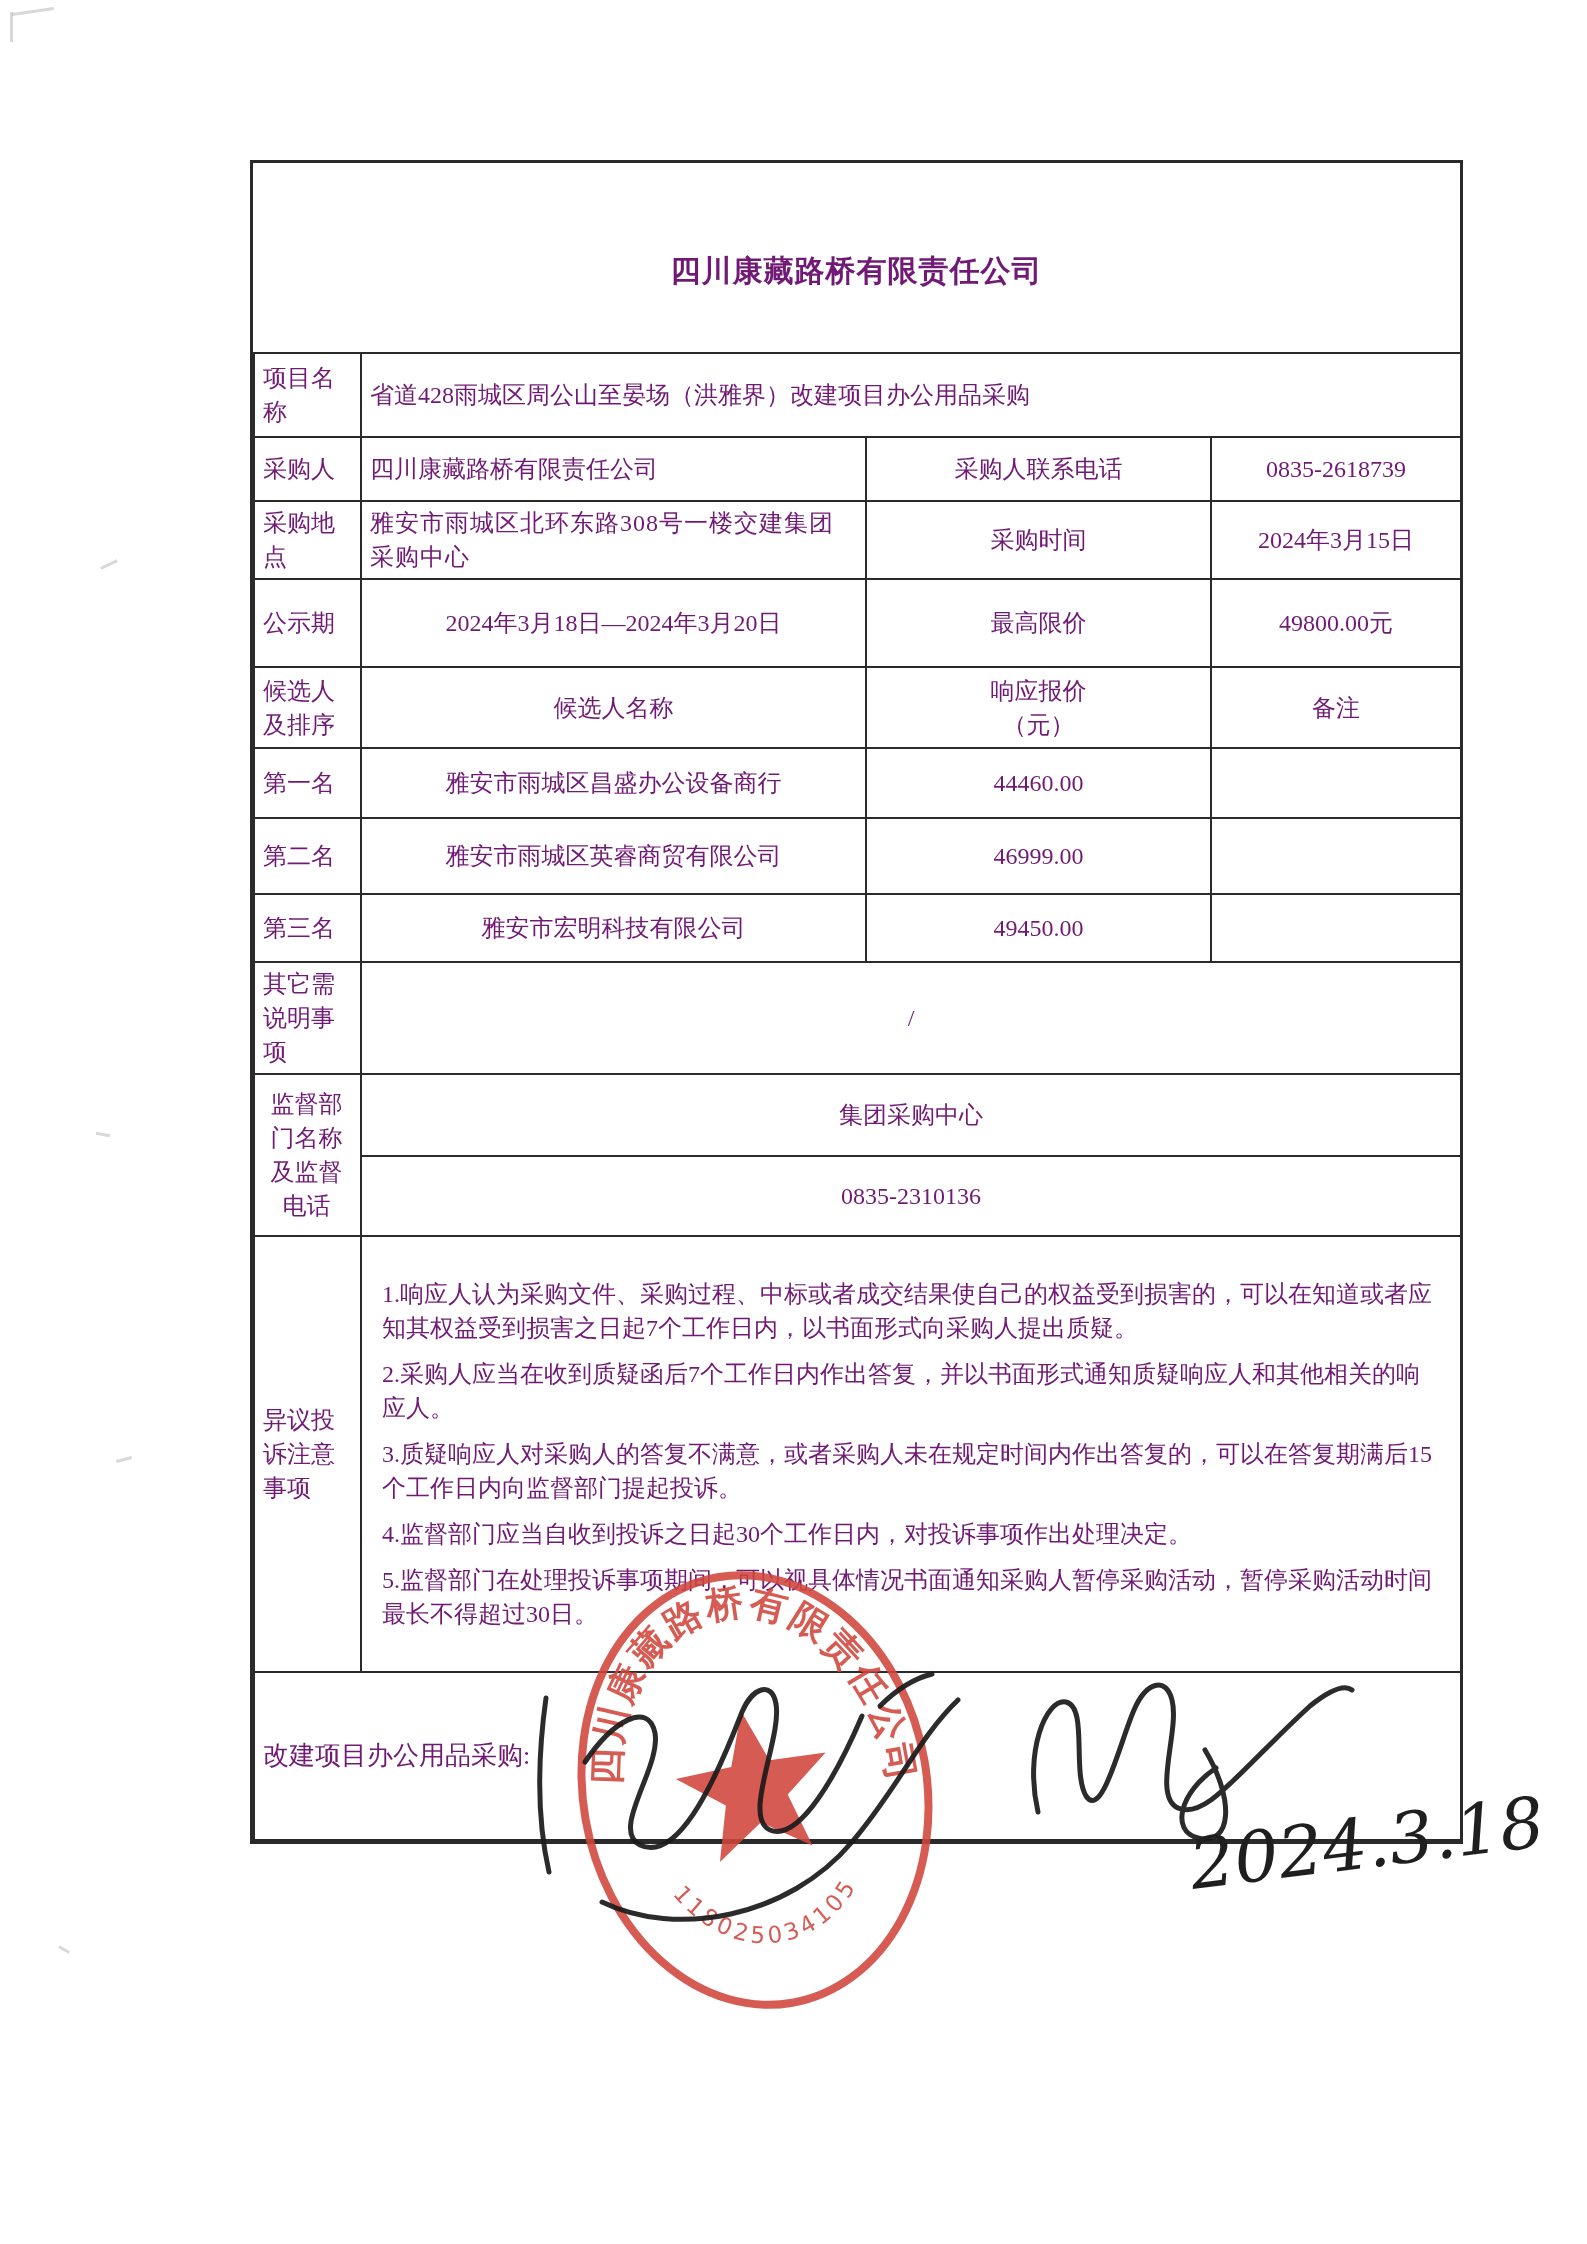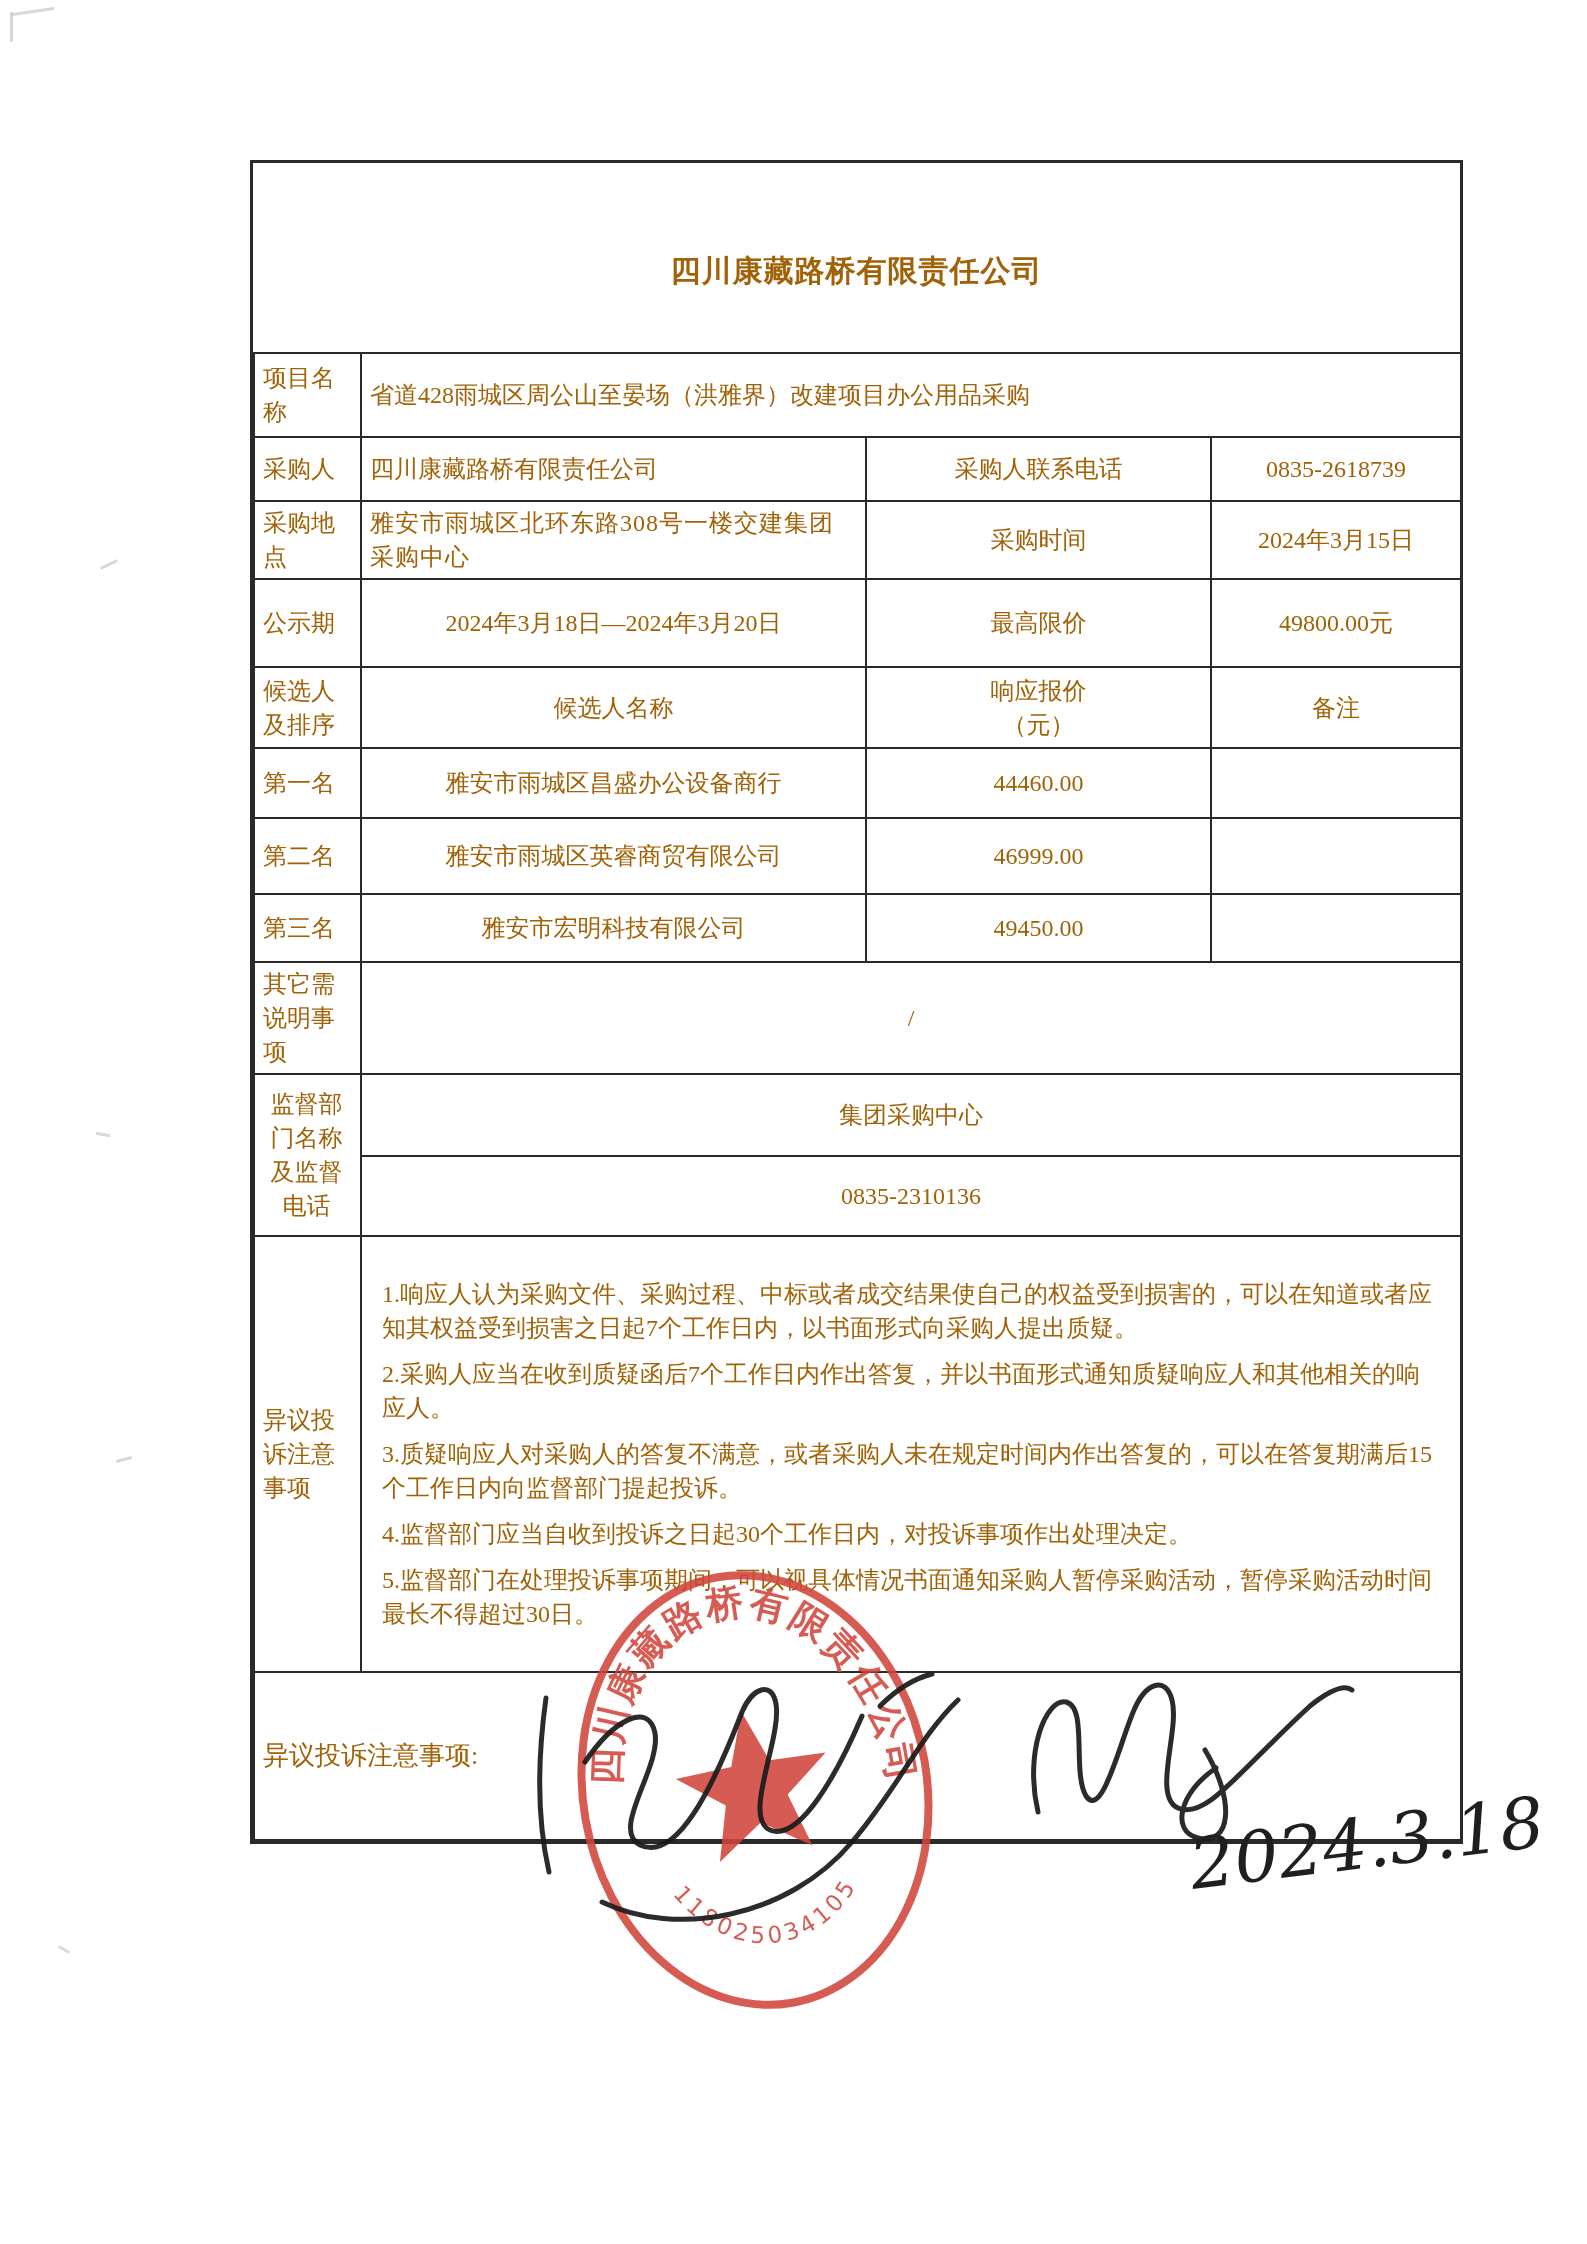--- a/index.html
+++ b/index.html
@@ -1,18 +1,18 @@
 <!DOCTYPE html>
 <html><head>
 <meta charset="utf-8">
 <style>
   html,body{margin:0;padding:0;background:#e8e8e8;}
   .page{
     position:relative;width:1587px;height:2244px;background:#ffffff;
-    font-family:"Liberation Serif", serif;color:#a16207;overflow:hidden;
+    font-family:"Liberation Serif", serif;color:#701a75;overflow:hidden;
     margin:0 auto;
   }
   .doc{
     position:absolute;left:250px;top:160px;width:1207px;
     border:3px solid #2a2a2a;background:transparent;
   }
   .title-block{height:189px;display:flex;flex-direction:column;justify-content:center;align-items:center;padding-top:26px;box-sizing:border-box;}
   .title-line{font-family:"Liberation Sans", sans-serif;font-weight:700;font-size:30px;line-height:46px;text-align:center;letter-spacing:1px;}
   table.grid{border-collapse:collapse;width:100%;table-layout:fixed;border-top:2px solid #2a2a2a;}
   table.grid td{border:2px solid #2a2a2a;font-size:24px;vertical-align:middle;padding:4px 8px;word-break:break-all;line-height:34px;}
@@ -132,21 +132,21 @@
           <div class="complaint-item">1.响应人认为采购文件、采购过程、中标或者成交结果使自己的权益受到损害的，可以在知道或者应知其权益受到损害之日起7个工作日内，以书面形式向采购人提出质疑。</div>
           <div class="complaint-item">2.采购人应当在收到质疑函后7个工作日内作出答复，并以书面形式通知质疑响应人和其他相关的响应人。</div>
           <div class="complaint-item">3.质疑响应人对采购人的答复不满意，或者采购人未在规定时间内作出答复的，可以在答复期满后15个工作日内向监督部门提起投诉。</div>
           <div class="complaint-item">4.监督部门应当自收到投诉之日起30个工作日内，对投诉事项作出处理决定。</div>
           <div class="complaint-item">5.监督部门在处理投诉事项期间，可以视具体情况书面通知采购人暂停采购活动，暂停采购活动时间最长不得超过30日。</div>
         </td>
       </tr>
 
       <tr style="height:168px">
         <td class="sign-cell" colspan="4">
-          <span class="sign-label">异议投诉注意事项:</span>
+          <span class="sign-label">改建项目办公用品采购:</span>
         </td>
       </tr>
     </tbody>
       </table>
   </div>
 
   <svg class="overlay" width="1587" height="2244" viewBox="0 0 1587 2244">
     <defs>
       <path id="arcTop" d="M 621,1790 A 134 176 0 1 1 889,1790" fill="none"></path>
       <path id="arcBottom" d="M 648,1862 A 120 150 0 0 0 862,1862" fill="none"></path>

